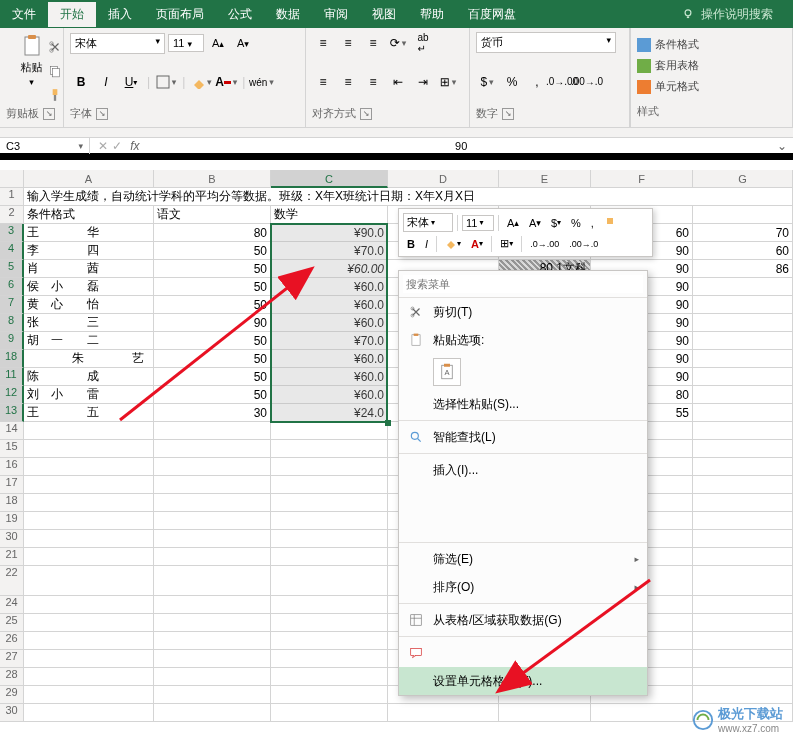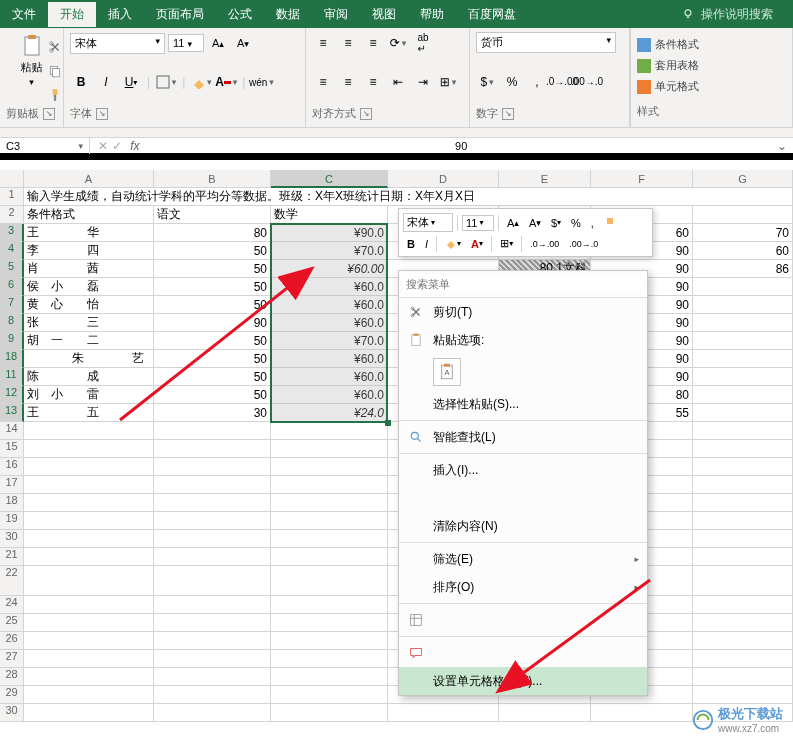--- a/index.html
+++ b/index.html
@@ -416,21 +416,21 @@
         <div class="cell col-B right" style="height: 18px;">50</div>
         <div class="cell col-C right" style="height: 18px;">¥60.0</div>
         <div class="cell col-D" style="height: 18px;"></div>
         <div class="cell col-E right" style="height: 18px;"></div>
         <div class="cell col-F right" style="height: 18px;">80</div>
         <div class="cell col-G right" style="height: 18px;"></div>
       </div>
       <div class="cell-row">
         <div class="cell col-A" style="height: 18px;">王　　　　五</div>
         <div class="cell col-B right" style="height: 18px;">30</div>
-        <div class="cell col-C right" style="height: 18px; font-style: italic;">¥24.0</div>
+        <div class="cell col-C right" style="height: 18px;">¥24.0</div>
         <div class="cell col-D" style="height: 18px;"></div>
         <div class="cell col-E right" style="height: 18px;"></div>
         <div class="cell col-F right" style="height: 18px;">55</div>
         <div class="cell col-G right" style="height: 18px;"></div>
       </div>
       <div class="cell-row">
         <div class="cell col-A" style="height: 18px;"></div>
         <div class="cell col-B" style="height: 18px;"></div>
         <div class="cell col-C" style="height: 18px;"></div>
         <div class="cell col-D" style="height: 18px;"></div>
@@ -677,21 +677,20 @@
     <div class="menu-sep"></div>
     <div class="menu-item">
       <div class="menu-icon"></div>
       <span class="menu-label">插入(I)...</span>
     </div>
     <div class="menu-item">
       <div class="menu-icon"></div>
     </div>
     <div class="menu-item">
       <div class="menu-icon"></div>
-      <span class="menu-label">清除内容(N)</span>
     </div>
     <div class="menu-sep"></div>
     <div class="menu-item">
       <div class="menu-icon"></div>
       <span class="menu-label">筛选(E)</span>
       <span class="menu-arrow">▸</span>
     </div>
     <div class="menu-item">
       <div class="menu-icon"></div>
       <span class="menu-label">排序(O)</span>
@@ -699,20 +698,21 @@
     </div>
     <div class="menu-sep"></div>
     <div class="menu-item">
       <div class="menu-icon">
           <svg width="14" height="14" viewBox="0 0 24 24">
             <rect x="3" y="3" width="18" height="18" fill="none" stroke="#666"></rect>
             <line x1="3" y1="9" x2="21" y2="9" stroke="#666"></line>
             <line x1="9" y1="3" x2="9" y2="21" stroke="#666"></line>
           </svg>
         </div>
+      <span class="menu-label">从表格/区域获取数据(G)</span>
     </div>
     <div class="menu-sep"></div>
     <div class="menu-item">
       <div class="menu-icon">
           <svg width="14" height="14" viewBox="0 0 24 24">
             <rect x="3" y="4" width="18" height="12" fill="#fff" stroke="#c00"></rect>
             <path d="M8 16l-2 4 6-4" fill="#fff" stroke="#c00"></path>
           </svg>
         </div>
     </div>

